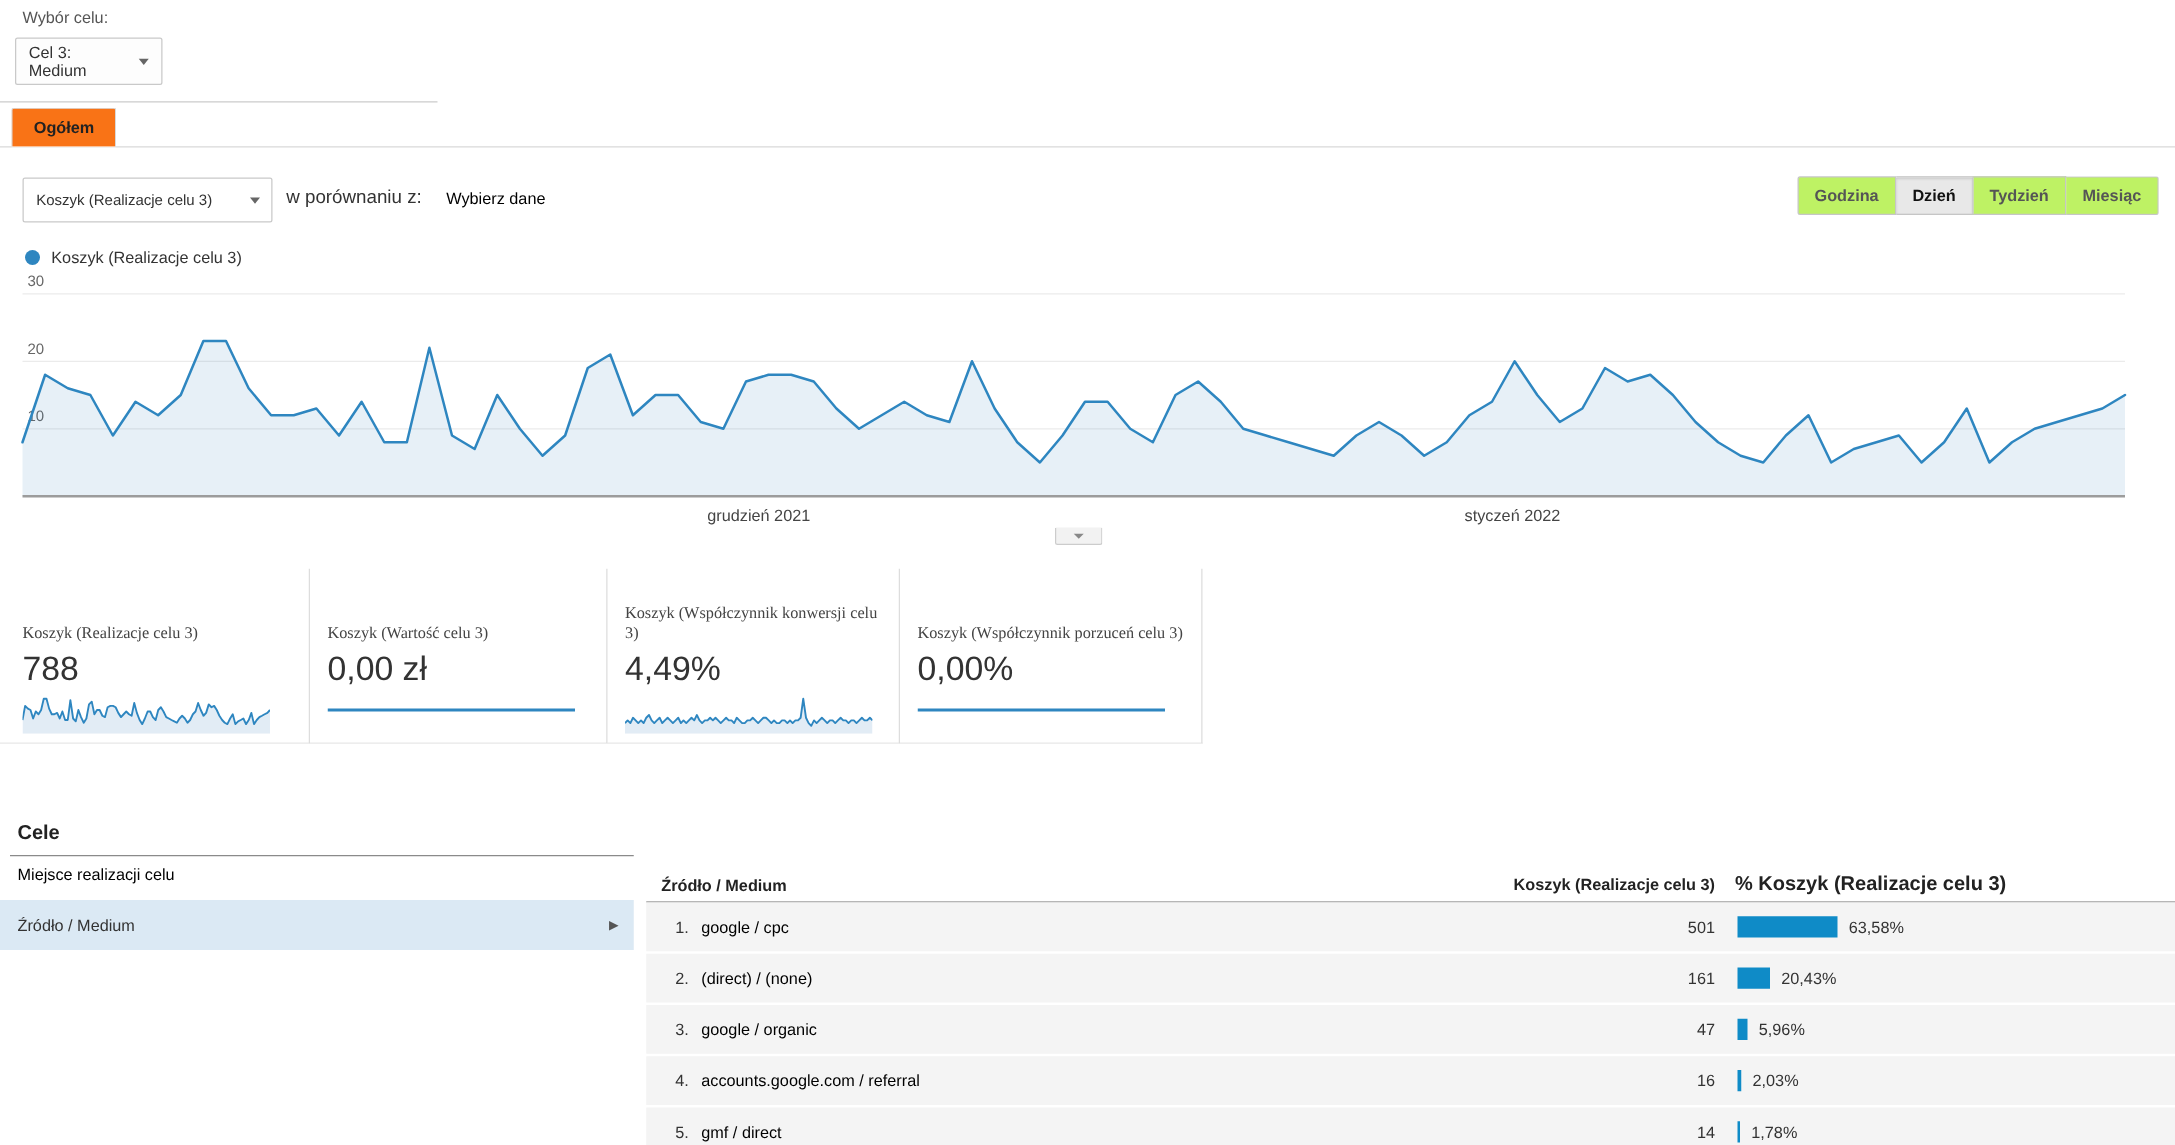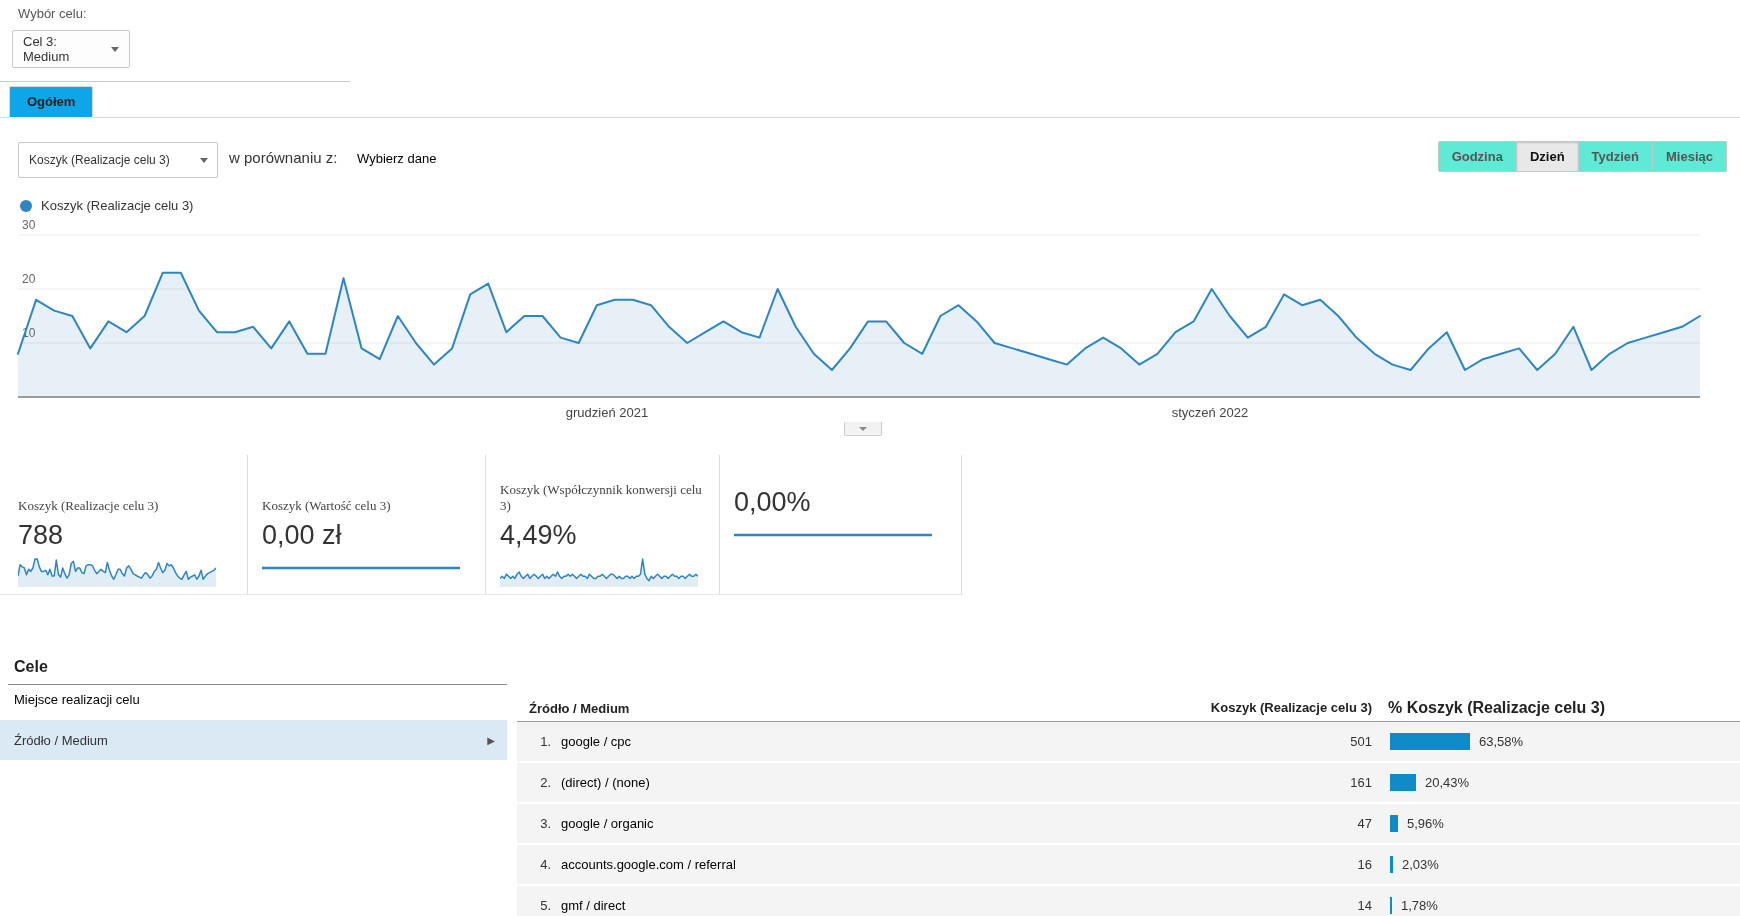--- a/index.html
+++ b/index.html
@@ -24,39 +24,39 @@
   .dd-arrow {
     width:0; height:0; border-left:4px solid transparent; border-right:4px solid transparent;
     border-top:5px solid #666; display:inline-block; margin-left:8px;
   }
   #goal-divider { left:0; top:81px; width:350px; height:1px; background:#ccc; }
 
   
   #tabstrip-line { left:0; top:117px; width:1740px; height:1px; background:#d9d9d9; z-index:1; }
   #tab-ogolem {
     left:9px; top:86px; height:32px; z-index:2;
-    background:#0ea5e9; border:1px solid #d9d9d9; border-bottom:1px solid #fff;
+    background:#f97316; border:1px solid #d9d9d9; border-bottom:1px solid #fff;
     border-radius:2px 2px 0 0; padding:0 17px; line-height:30px;
     font-size:13px; font-weight:bold; color:#222; cursor:pointer;
   }
 
   
   #metric-select {
     left:18px; top:142px; width:200px; height:36px;
     border:1px solid #c9c9c9; border-radius:2px; background:#fff;
     display:flex; align-items:center; justify-content:space-between;
     padding:0 9px 0 10px; font-size:12px; color:#333; cursor:pointer;
   }
   #compare-label { left:229px; top:149px; font-size:15px; color:#333; }
   #compare-link { left:357px; top:151px; font-size:13px; cursor:pointer; }
   .link { color:#000000; text-decoration:none; }
   #interval-group { right:13px; top:141px; display:flex; }
   .ibtn {
     height:31px; line-height:29px; padding:0 13px; font-size:13px; font-weight:bold;
-    color:#555; background:#5eead4; border:1px solid #c6c6c6; border-left:none; cursor:pointer;
+    color:#555; background:#bef264; border:1px solid #c6c6c6; border-left:none; cursor:pointer;
   }
   .ibtn:first-child { border-left:1px solid #c6c6c6; border-radius:2px 0 0 2px; }
   .ibtn:last-child { border-radius:0 2px 2px 0; }
   .ibtn.active { background:#e8e8e8; color:#111; box-shadow:inset 0 1px 2px rgba(0,0,0,.15); }
 
   
   #legend { left:20px; top:198px; display:flex; align-items:center; z-index:2; }
   #legend-dot { width:12px; height:12px; border-radius:50%; background:#2e86c0; margin-right:9px; }
   #legend-label { font-size:13px; color:#333; }
   #main-chart { left:0; top:195px; width:1740px; height:232px; }
@@ -167,20 +167,21 @@
     </div>
     <div class="card" style="width: 234px;">
       <div class="card-title">Koszyk (Współczynnik konwersji celu 3)</div>
      <div class="card-value">4,49%</div>
      <div class="card-spark"><svg width="198" height="30">
     <path d="M0,30 L0.0,21.5 L2.1,19.3 L4.3,21.5 L6.4,17.2 L8.5,19.3 L10.6,21.5 L12.8,19.3 L14.9,21.5 L17.0,17.2 L19.2,15.0 L21.3,19.3 L23.4,21.5 L25.5,19.3 L27.7,17.2 L29.8,21.5 L31.9,19.3 L34.1,17.2 L36.2,19.3 L38.3,21.5 L40.5,19.3 L42.6,17.2 L44.7,21.5 L46.8,19.3 L49.0,21.5 L51.1,19.3 L53.2,17.2 L55.4,19.3 L57.5,15.0 L59.6,19.3 L61.7,21.5 L63.9,19.3 L66.0,19.3 L68.1,17.2 L70.3,19.3 L72.4,17.2 L74.5,19.3 L76.6,21.5 L78.8,19.3 L80.9,17.2 L83.0,19.3 L85.2,19.3 L87.3,21.5 L89.4,17.2 L91.5,19.3 L93.7,21.5 L95.8,21.5 L97.9,19.3 L100.1,19.3 L102.2,17.2 L104.3,19.3 L106.5,21.5 L108.6,19.3 L110.7,17.2 L112.8,17.2 L115.0,19.3 L117.1,21.5 L119.2,19.3 L121.4,21.5 L123.5,21.5 L125.6,19.3 L127.7,19.3 L129.9,21.5 L132.0,19.3 L134.1,21.5 L136.3,19.3 L138.4,19.3 L140.5,17.2 L142.6,2.0 L144.8,17.2 L146.9,21.5 L149.0,23.7 L151.2,19.3 L153.3,21.5 L155.4,19.3 L157.5,17.2 L159.7,19.3 L161.8,21.5 L163.9,19.3 L166.1,19.3 L168.2,21.5 L170.3,19.3 L172.5,17.2 L174.6,19.3 L176.7,19.3 L178.8,21.5 L181.0,19.3 L183.1,19.3 L185.2,21.5 L187.4,19.3 L189.5,17.2 L191.6,19.3 L193.7,19.3 L195.9,17.2 L198.0,19.3 L198,30 Z" fill="rgba(60,130,190,0.15)"></path>
     <polyline points="0.0,21.5 2.1,19.3 4.3,21.5 6.4,17.2 8.5,19.3 10.6,21.5 12.8,19.3 14.9,21.5 17.0,17.2 19.2,15.0 21.3,19.3 23.4,21.5 25.5,19.3 27.7,17.2 29.8,21.5 31.9,19.3 34.1,17.2 36.2,19.3 38.3,21.5 40.5,19.3 42.6,17.2 44.7,21.5 46.8,19.3 49.0,21.5 51.1,19.3 53.2,17.2 55.4,19.3 57.5,15.0 59.6,19.3 61.7,21.5 63.9,19.3 66.0,19.3 68.1,17.2 70.3,19.3 72.4,17.2 74.5,19.3 76.6,21.5 78.8,19.3 80.9,17.2 83.0,19.3 85.2,19.3 87.3,21.5 89.4,17.2 91.5,19.3 93.7,21.5 95.8,21.5 97.9,19.3 100.1,19.3 102.2,17.2 104.3,19.3 106.5,21.5 108.6,19.3 110.7,17.2 112.8,17.2 115.0,19.3 117.1,21.5 119.2,19.3 121.4,21.5 123.5,21.5 125.6,19.3 127.7,19.3 129.9,21.5 132.0,19.3 134.1,21.5 136.3,19.3 138.4,19.3 140.5,17.2 142.6,2.0 144.8,17.2 146.9,21.5 149.0,23.7 151.2,19.3 153.3,21.5 155.4,19.3 157.5,17.2 159.7,19.3 161.8,21.5 163.9,19.3 166.1,19.3 168.2,21.5 170.3,19.3 172.5,17.2 174.6,19.3 176.7,19.3 178.8,21.5 181.0,19.3 183.1,19.3 185.2,21.5 187.4,19.3 189.5,17.2 191.6,19.3 193.7,19.3 195.9,17.2 198.0,19.3" fill="none" stroke="#2e86c0" stroke-width="1.5" stroke-linejoin="round"></polyline>
   </svg></div>
     </div>
     <div class="card" style="width: 242px;">
+      <div class="card-title">Koszyk (Współczynnik porzuceń celu 3)</div>
      <div class="card-value">0,00%</div>
      <div class="card-spark"><svg width="198" height="30">
           <line x1="0" y1="11" x2="198" y2="11" stroke="#2e86c0" stroke-width="2.5"></line>
         </svg></div>
     </div>
   </div>
 
 <div class="abs" id="nav-header">Cele</div>
 <div class="abs" id="nav-underline"></div>
 <a class="abs link" id="nav-item-0">Miejsce realizacji celu</a>

